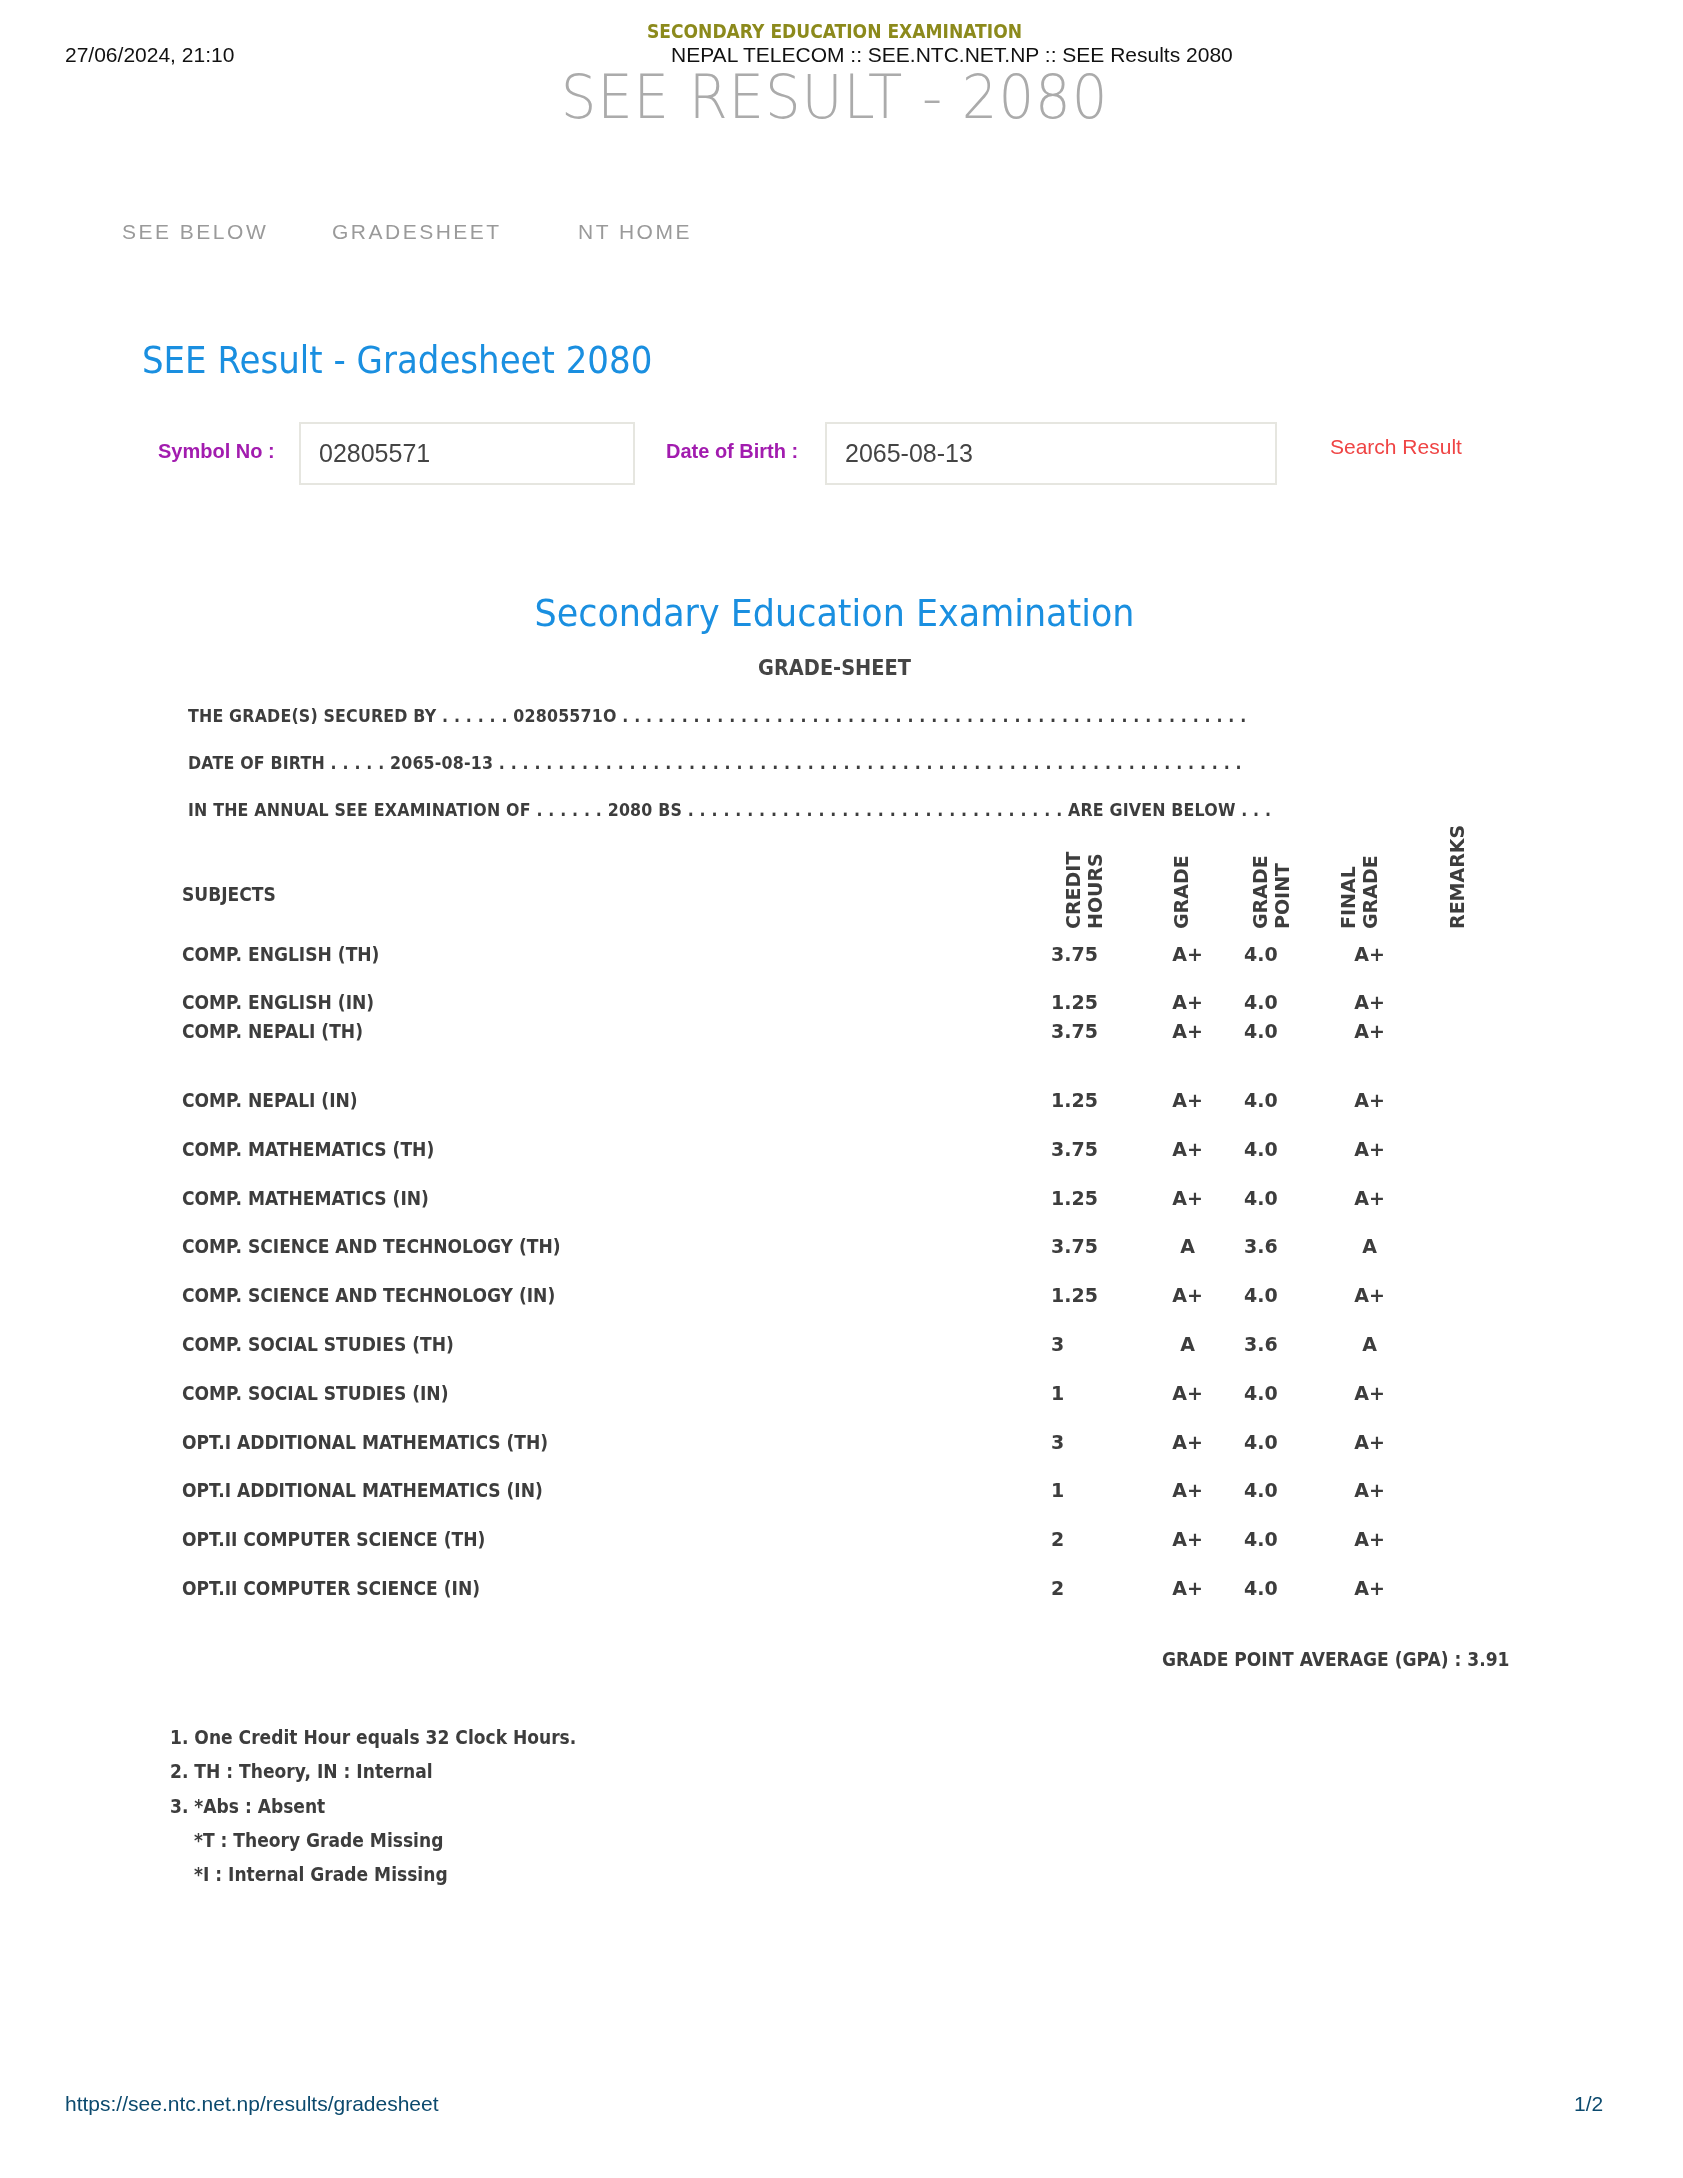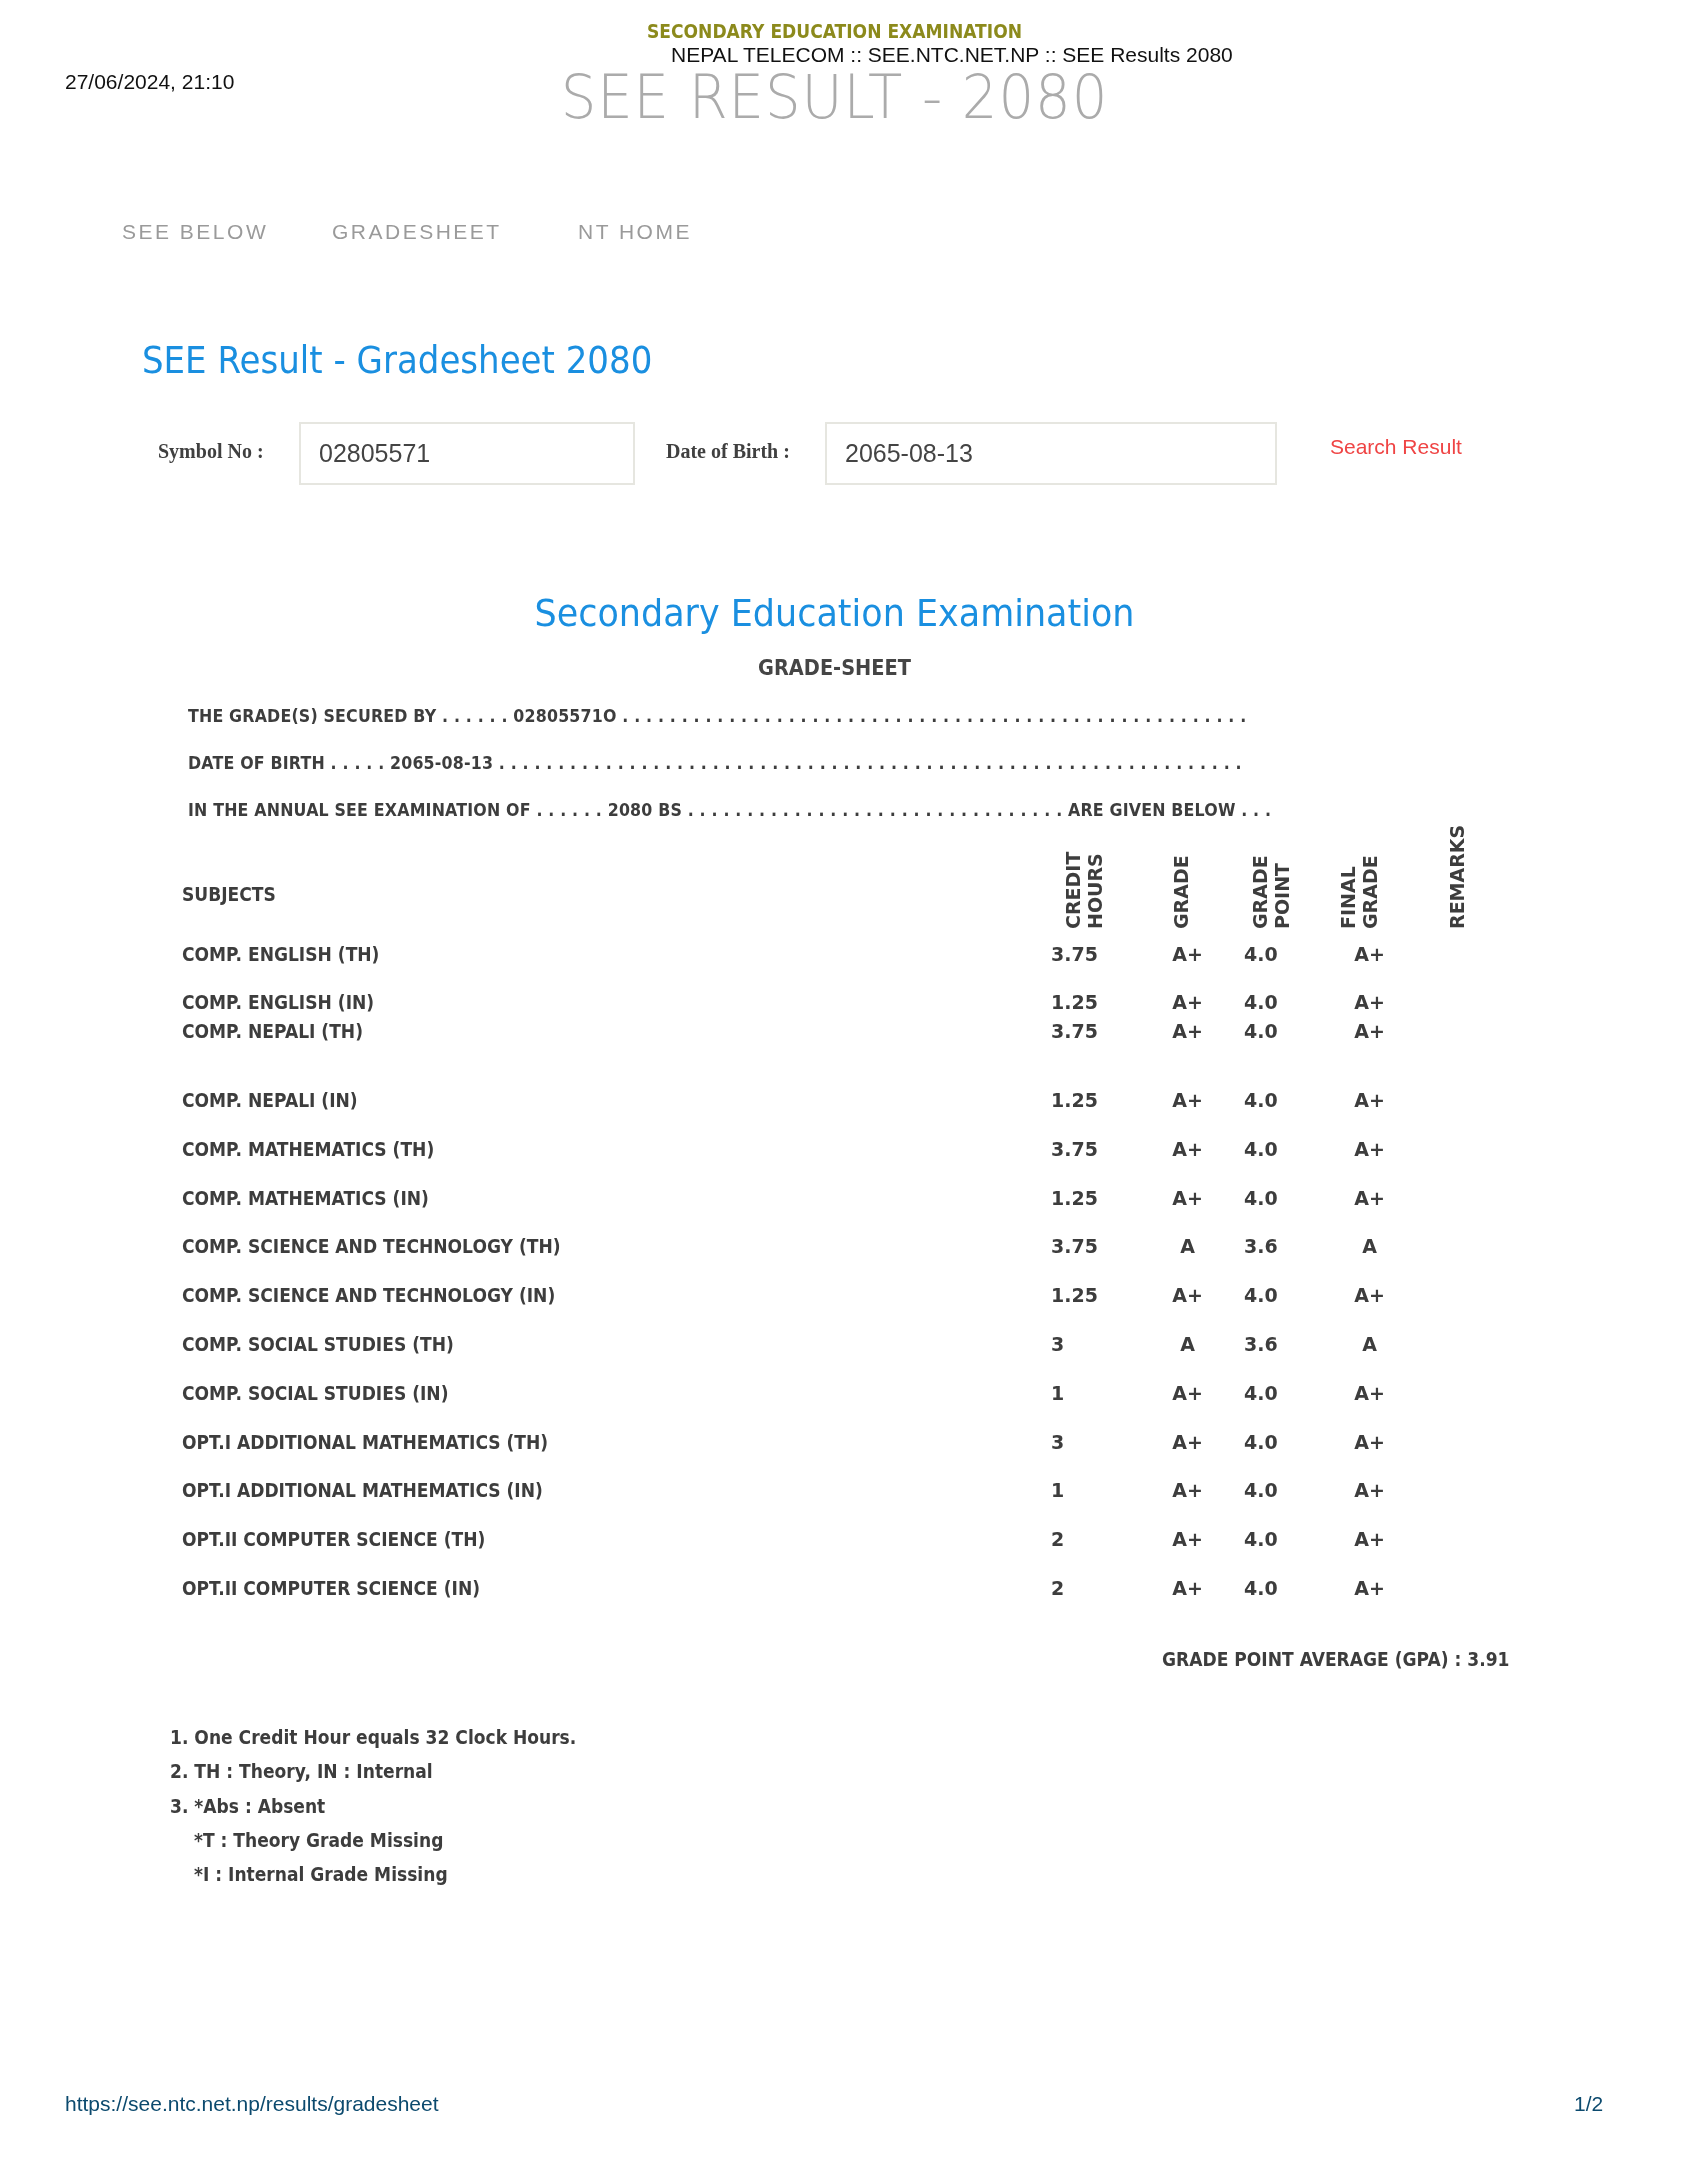--- a/index.html
+++ b/index.html
@@ -3,21 +3,21 @@
 <meta charset="utf-8">
 <style>
   html, body { margin: 0; padding: 0; }
   body {
     width: 1683px; height: 2178px; position: relative; overflow: hidden;
     background: #ffffff;
     font-family: "DejaVu Sans", sans-serif;
   }
   .abs { position: absolute; white-space: nowrap; }
   .print-header { font-family: "Liberation Sans", sans-serif; font-size: 21px; color: #111; }
-  #print-date { left: 65px; top: 43px; margin-top: 27px; }
+  #print-date { left: 65px; top: 43px; }
   #print-title { left: 671px; top: 43px; }
   #exam-banner {
     left: 0; width: 1669px; text-align: center; top: 20px;
     font-family: "DejaVu Sans", sans-serif; font-weight: bold;
     font-size: 19px; color: #8c8a1c; transform: scaleX(0.9);
   }
   #site-title {
     left: 0; width: 1669px; text-align: center; top: 61px;
     font-family: "DejaVu Sans", sans-serif; font-weight: 300;
     font-size: 61px; color: #ababab; letter-spacing: 1px;
@@ -28,22 +28,22 @@
     letter-spacing: 2.5px; color: #9a9a9a; cursor: pointer; text-decoration: none;
   }
   #nav-see-home { left: 122px; }
   #nav-gradesheet { left: 332px; }
   #nav-nt-home { left: 578px; }
   #page-heading {
     left: 142px; top: 339px; font-family: "DejaVu Sans", sans-serif;
     font-size: 37px; color: #1a8fe0; font-weight: normal; transform: scaleX(0.92); transform-origin: left;
   }
   .form-label {
-    top: 440px; font-family: Liberation Serif, serif; font-weight: bold;
-    font-size: 20px; color: #404040;
+    top: 440px; font-family: Liberation Sans, sans-serif; font-weight: bold;
+    font-size: 20px; color: #a21caf;
   }
   #symbol-label { left: 158px; }
   #dob-label { left: 666px; }
   .form-input {
     position: absolute; top: 422px; height: 63px; box-sizing: border-box;
     border: 2px solid #e6e6e0; background: #fff;
     font-family: "Liberation Sans", sans-serif; font-size: 25px; color: #444;
     padding: 0 18px; outline: none;
   }
   #symbol-input { left: 299px; width: 336px; }

